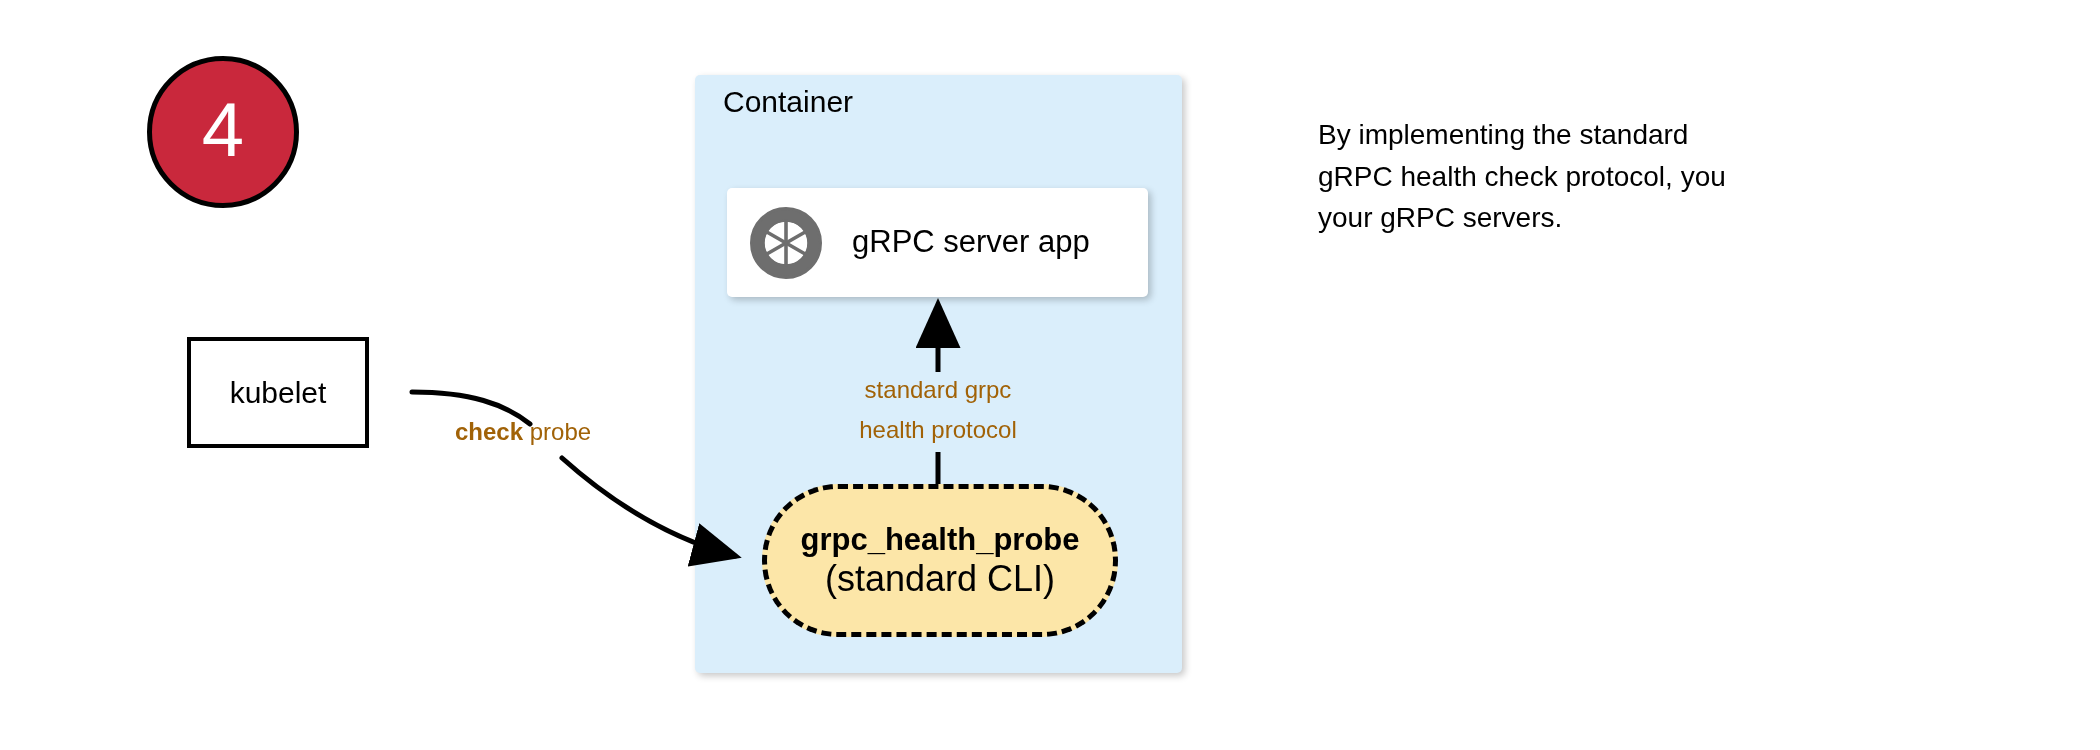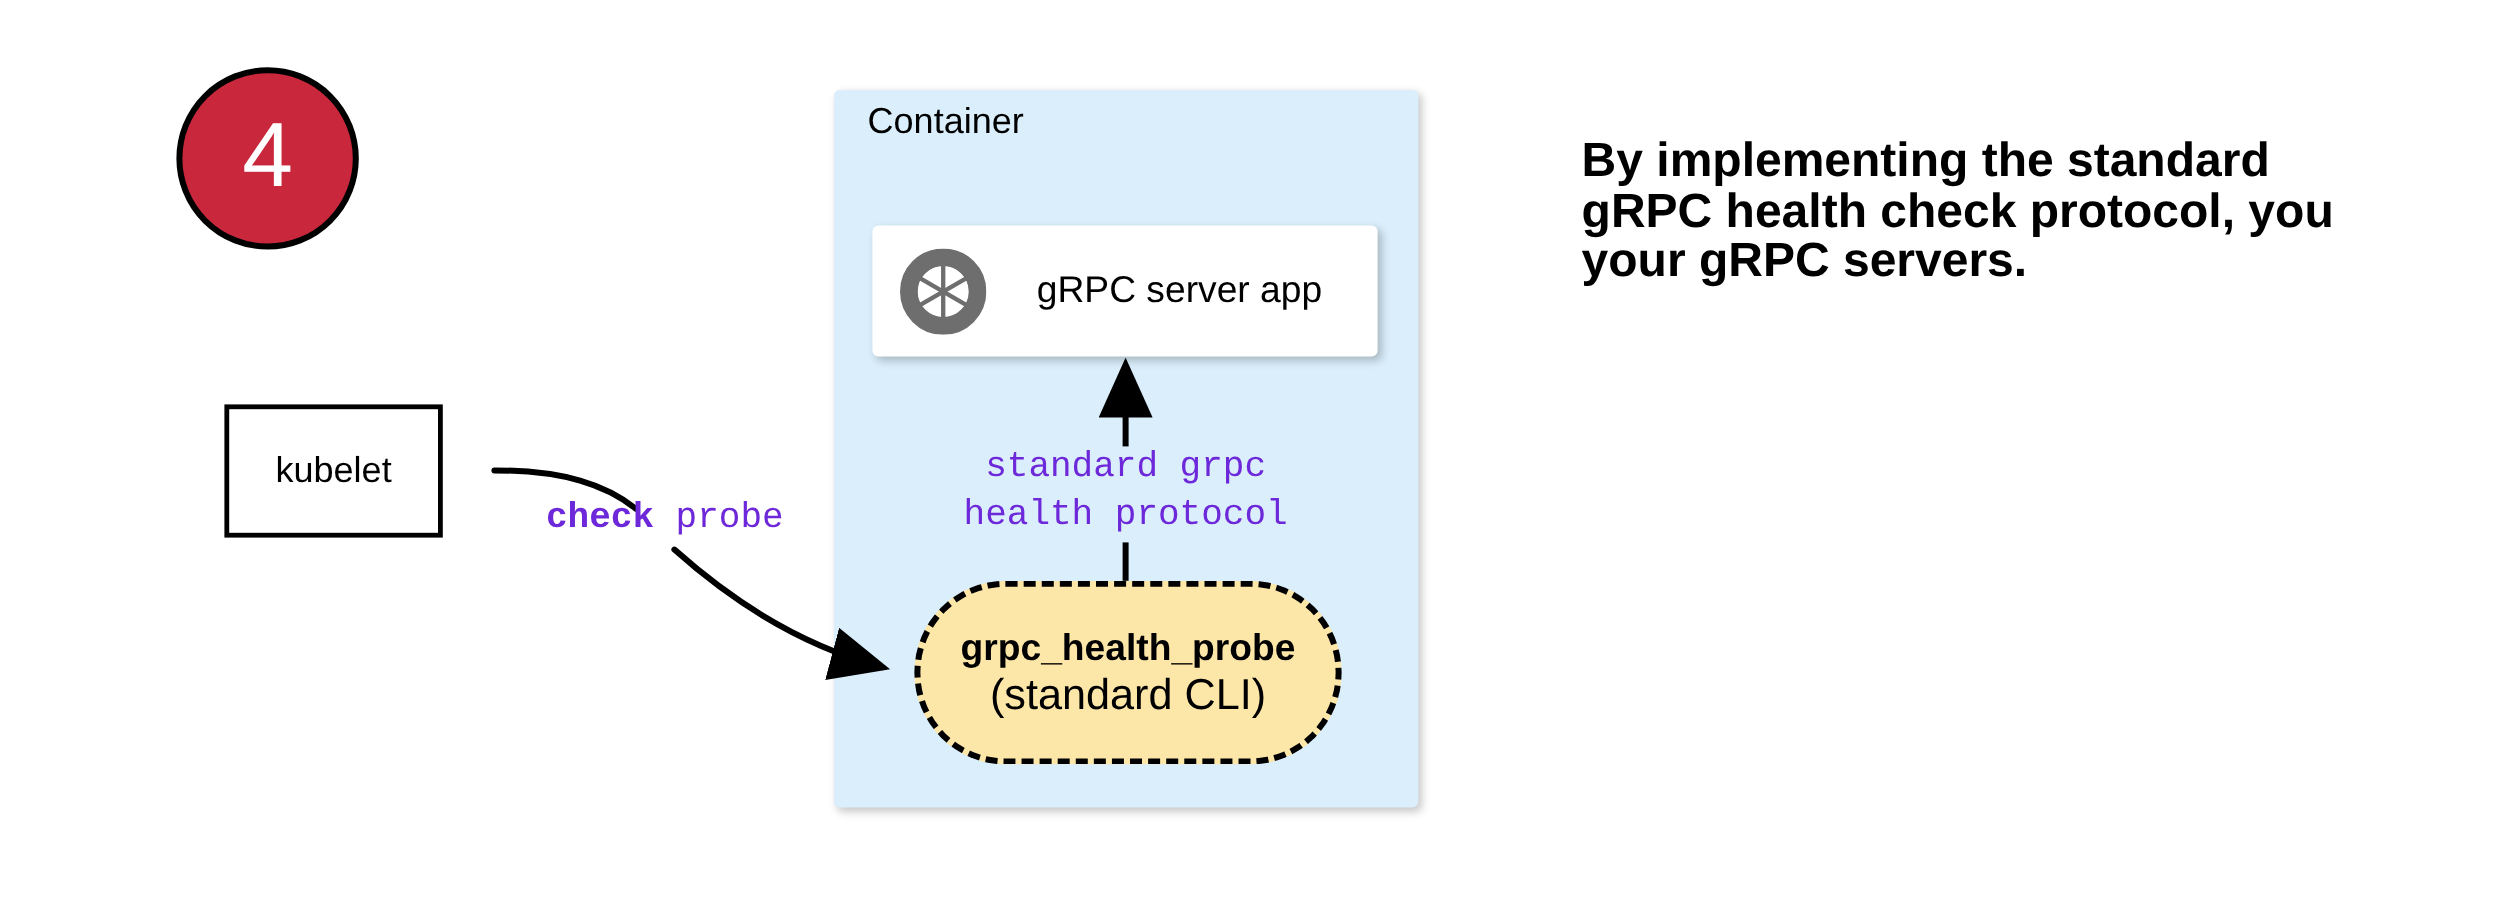--- a/index.html
+++ b/index.html
@@ -81,21 +81,21 @@
     align-items: center;
   }
   .server-card .app-icon {
     margin-left: 23px;
     width: 72px;
     height: 72px;
     flex: 0 0 auto;
     display: block;
   }
   .server-card .app-label {
-    margin-left: 42px;
+    margin-left: 30px;
     font-size: 31px;
     line-height: 1.1;
     color: #000000;
     white-space: nowrap;
   }
 
   
   .kubelet-box {
     position: absolute;
     left: 187px;
@@ -141,49 +141,47 @@
   .probe-pill .pill-line2 {
     font-size: 36px;
     font-weight: 400;
     line-height: 1.16;
     white-space: nowrap;
   }
 
   
   .edge-label {
     position: absolute;
-    font-size: 30px;
+    font-size: 24px;
     line-height: 40px;
-    color: #6d28d9;
-    white-space: nowrap;
-    font-family: Liberation Mono, monospace;
+    color: #a16207;
+    white-space: nowrap;
   }
   .edge-label.exec {
     left: 455px;
     top: 412px;
   }
   .edge-label.exec b { font-weight: bold; }
   .edge-label.protocol {
     left: 938px;
     top: 370px;
     transform: translateX(-50%);
     text-align: center;
   }
   .edge-label.protocol span { display: block; }
 
   
   .side-note {
     position: absolute;
     left: 1318px;
     top: 114px;
     width: 640px;
-    font-size: 40px;
+    font-size: 28px;
     line-height: 41.5px;
     color: #000000;
-    font-weight: bold;
   }
   .side-note span { display: block; white-space: nowrap; }
 
   
   #arrows {
     position: absolute;
     left: 0;
     top: 0;
     width: 2100px;
     height: 750px;

